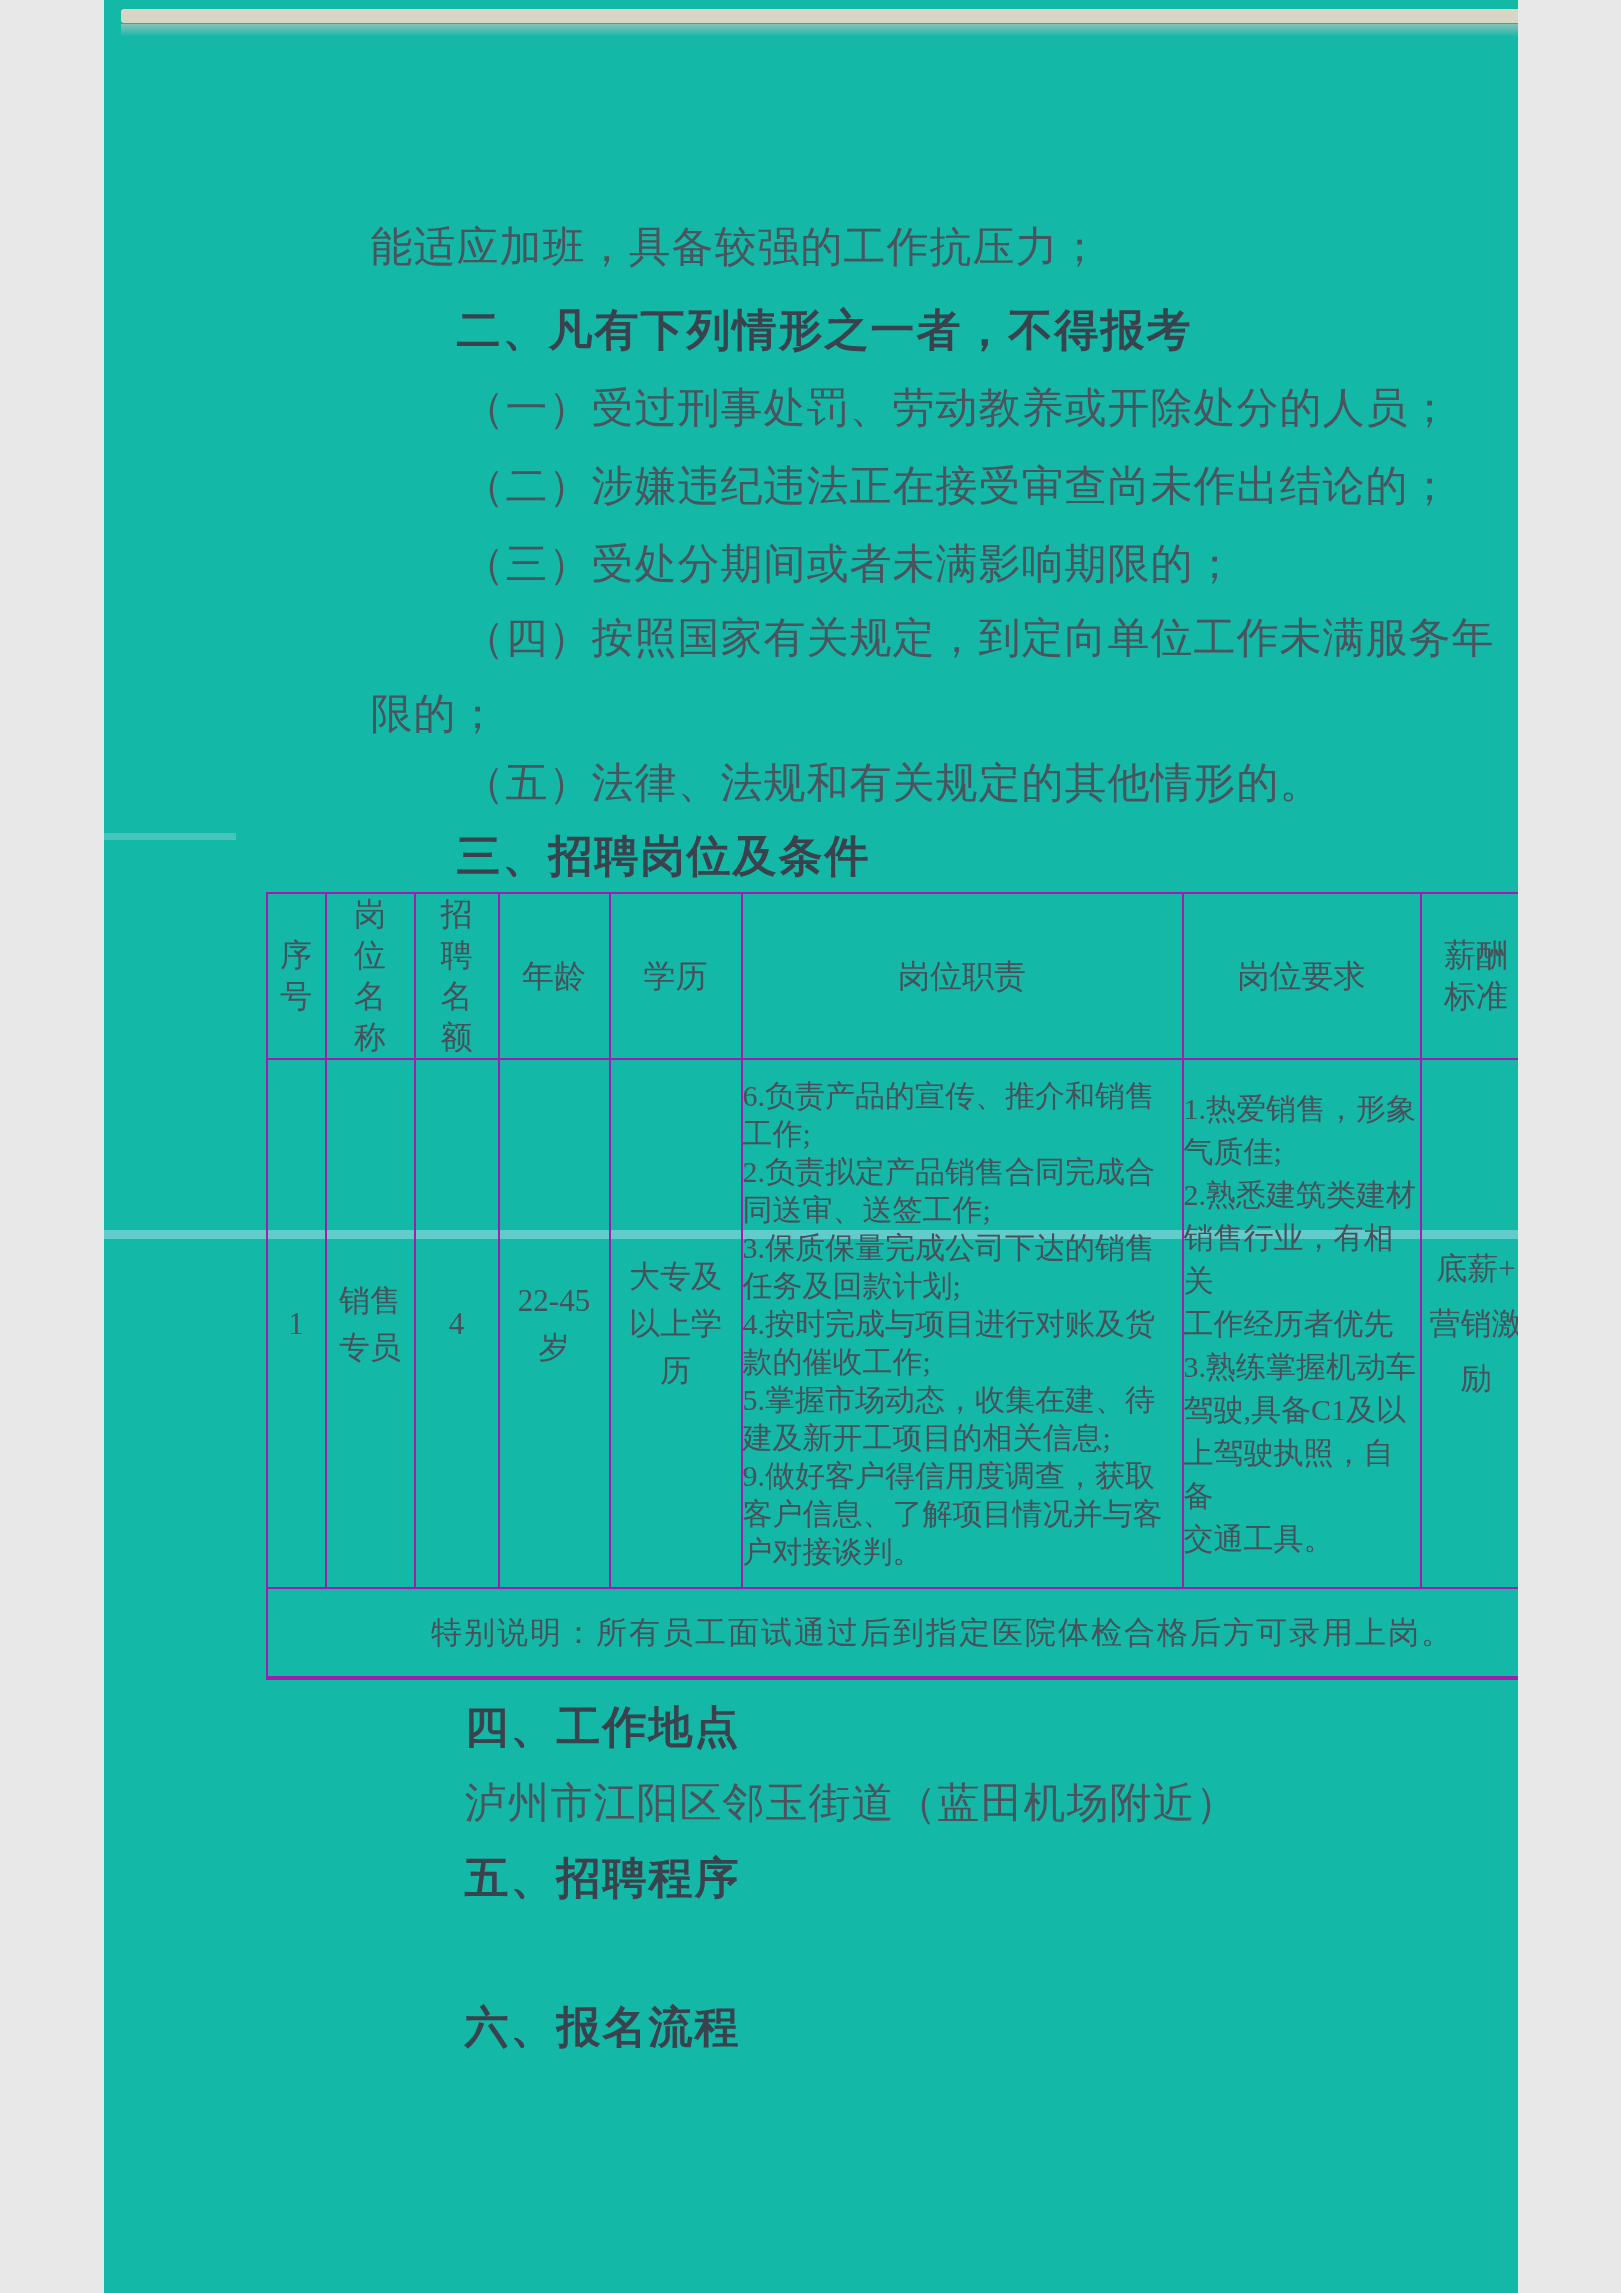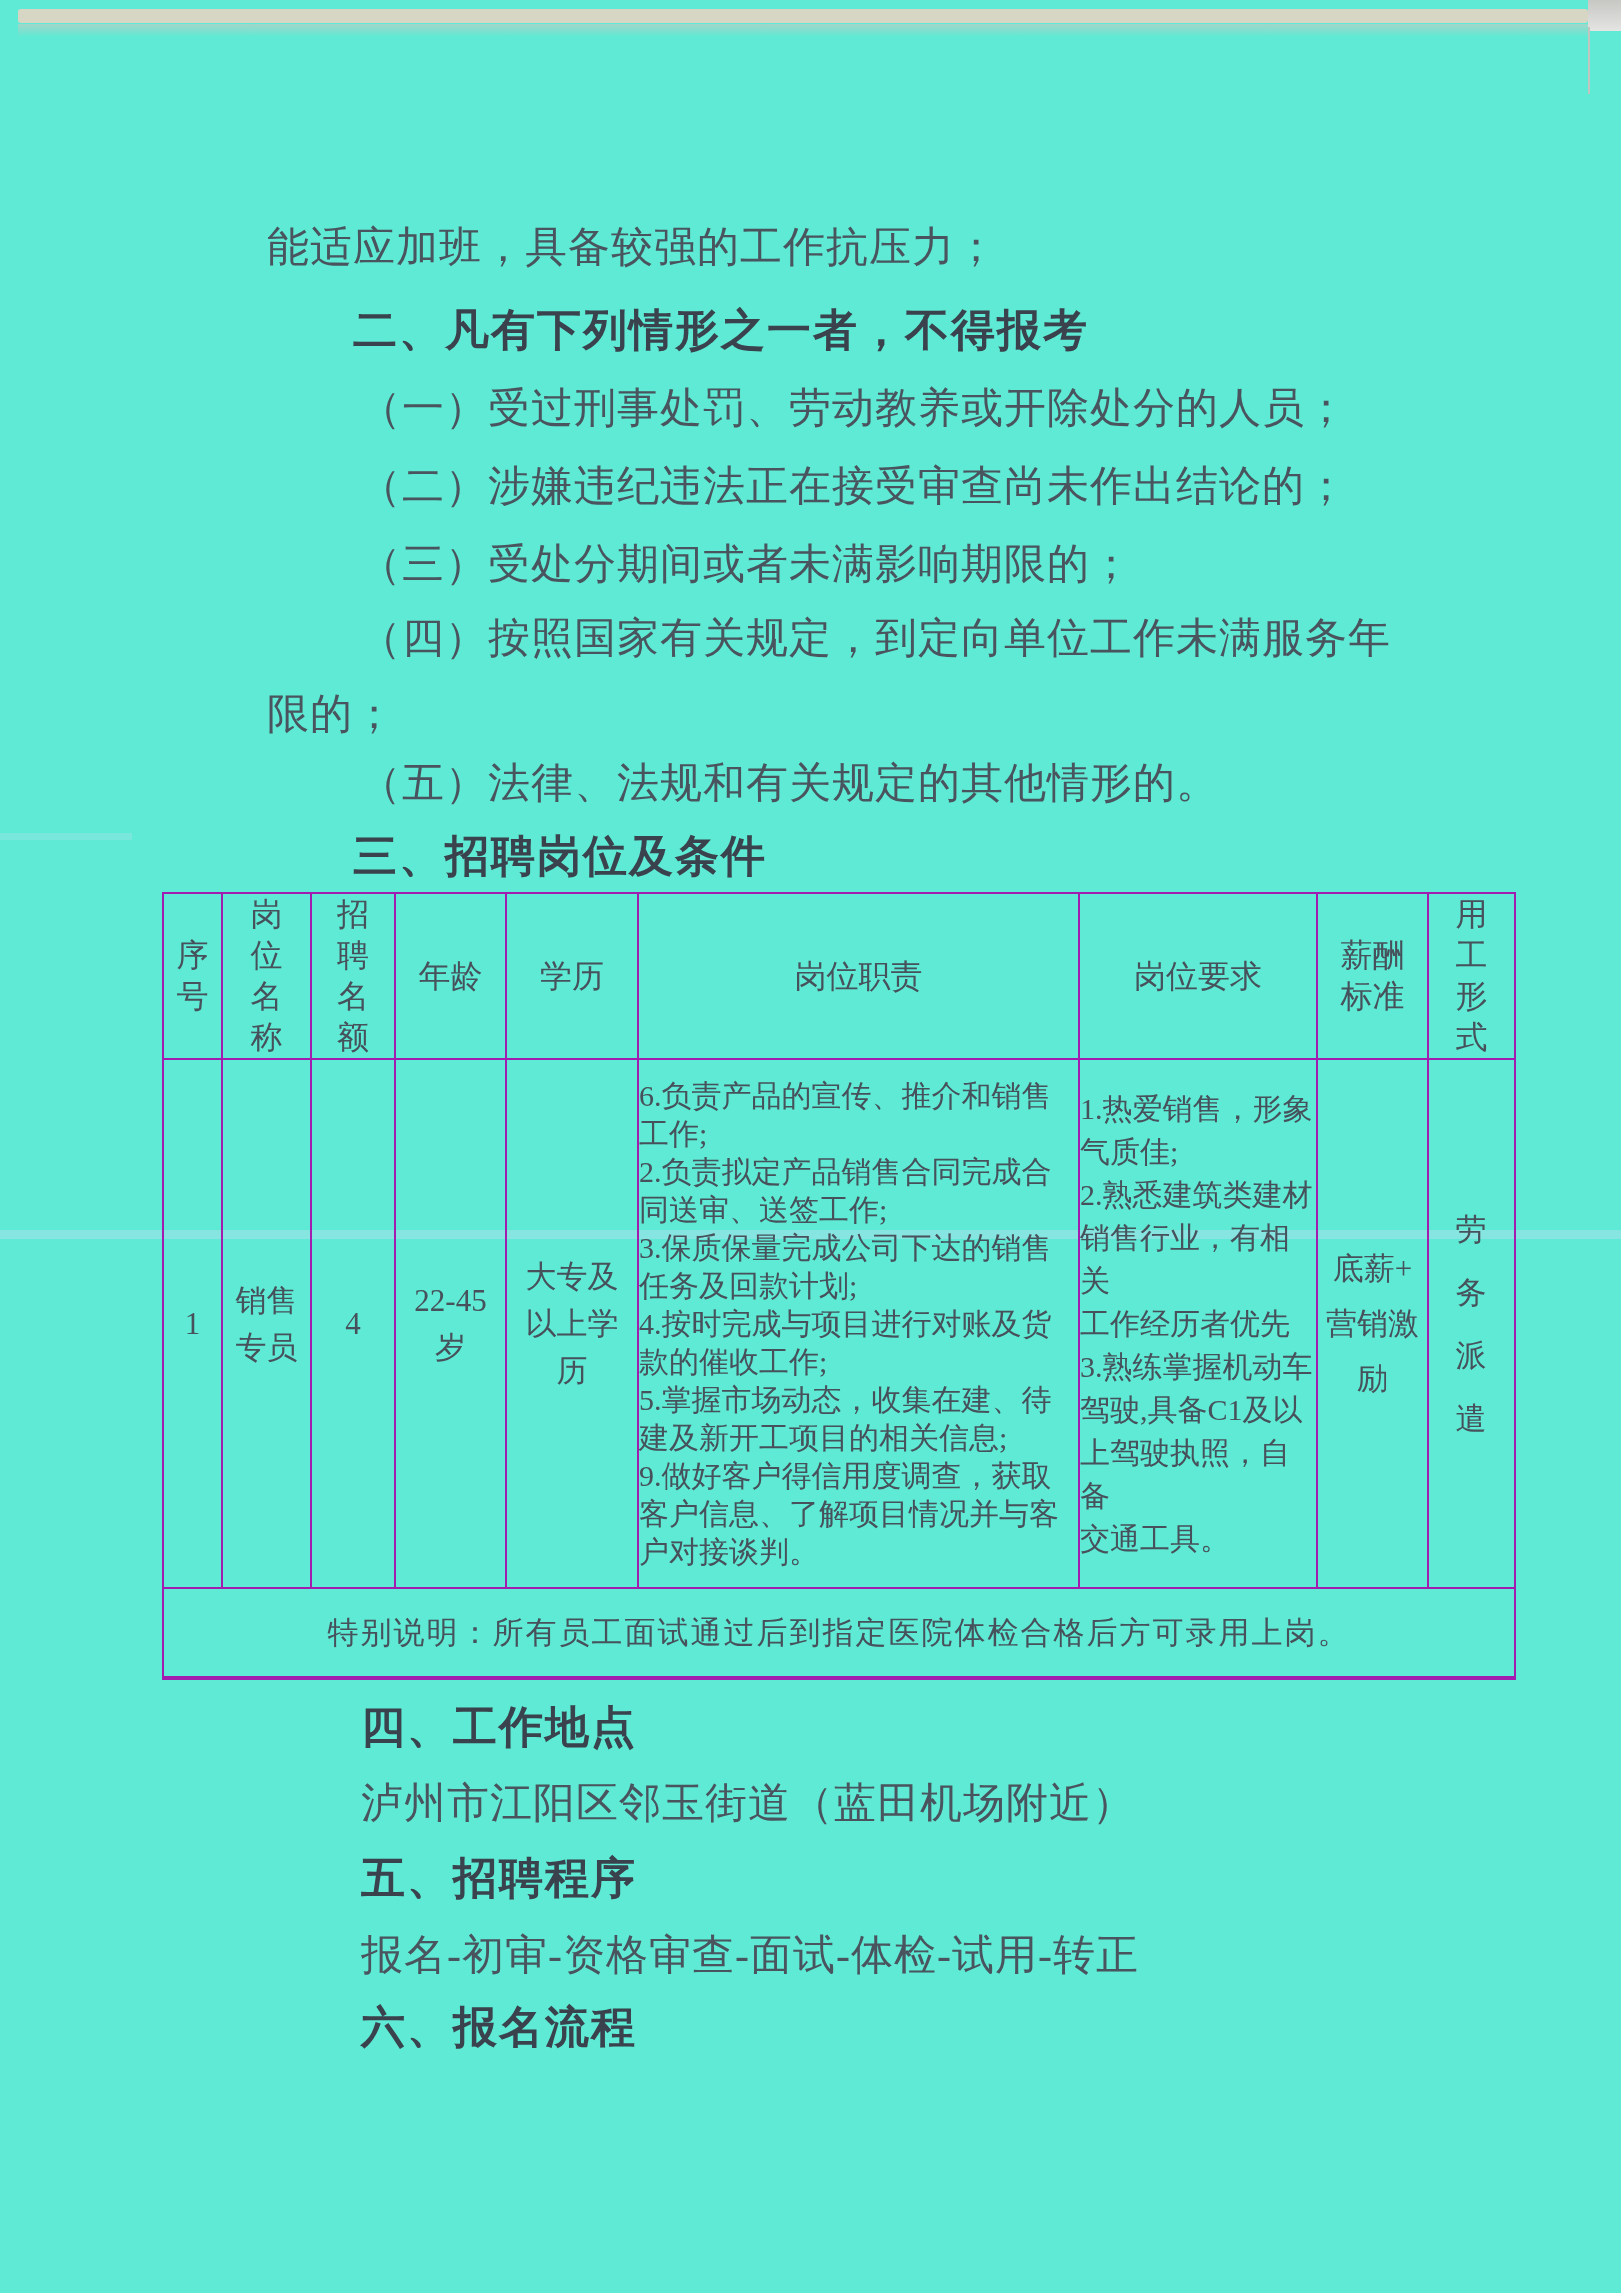--- a/index.html
+++ b/index.html
@@ -1,20 +1,20 @@
 <!DOCTYPE html>
 <html><head>
 <meta charset="utf-8">
 <style>
   html,body{margin:0;padding:0;background:#e8e8e8;}
   .page{
     position:relative;
-    width:1621px;height:2294px;
+    width:1414px;height:2294px;
     margin:0 auto;
-    background:#5eead4;
+    background:#14b8a6;
     overflow:hidden;
     font-family:"Liberation Serif","DejaVu Serif",serif;
     color:#47515b;
   }
   
   .scan-strip-top{
     position:absolute;left:17.6px;top:8.8px;width:1570px;height:14.7px;
     background:#d7d6c4;border-radius:2.9px;
   }
   .scan-strip-shadow{
@@ -200,18 +200,17 @@
       <tr class="nrow">
         <td class="note-cell" colspan="9">特别说明：所有员工面试通过后到指定医院体检合格后方可录用上岗。</td>
       </tr>
     </tbody>
   </table>
 
   <div class="line heading-line" style="left:361px;top:1703px">四、工作地点</div>
   <div class="line body-line" style="left:361px;top:1781px">泸州市江阳区邻玉街道（蓝田机场附近）</div>
 
   <div class="line heading-line" style="left:361px;top:1854px">五、招聘程序</div>
-  <div class="line body-line" style="left:361px;top:1933px">报名-初审-资格审查-面试-体检-试用-转正</div>
 
   <div class="line heading-line" style="left:361px;top:2003px">六、报名流程</div>
 
 </div>
 
 
 </body></html>

